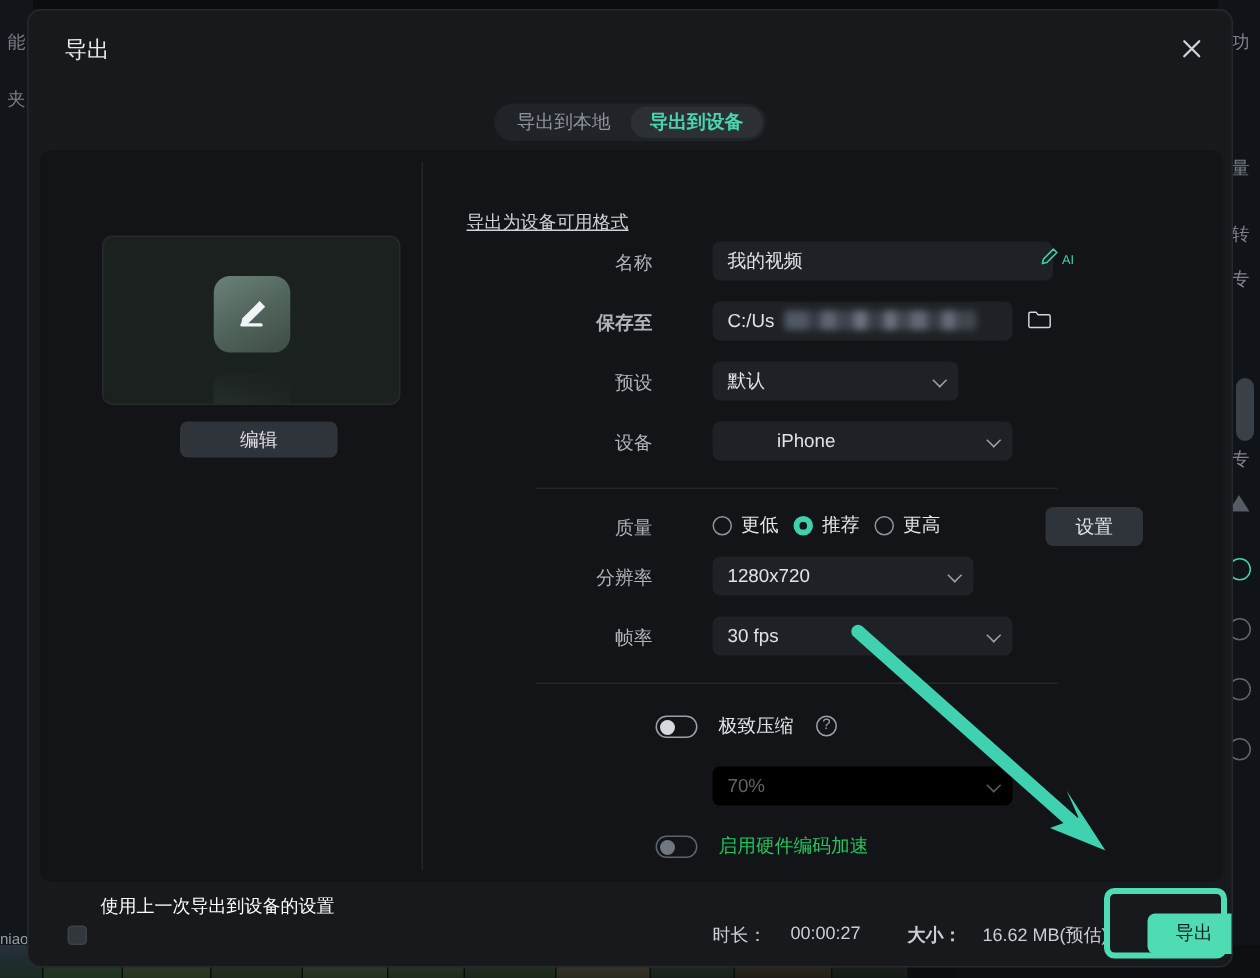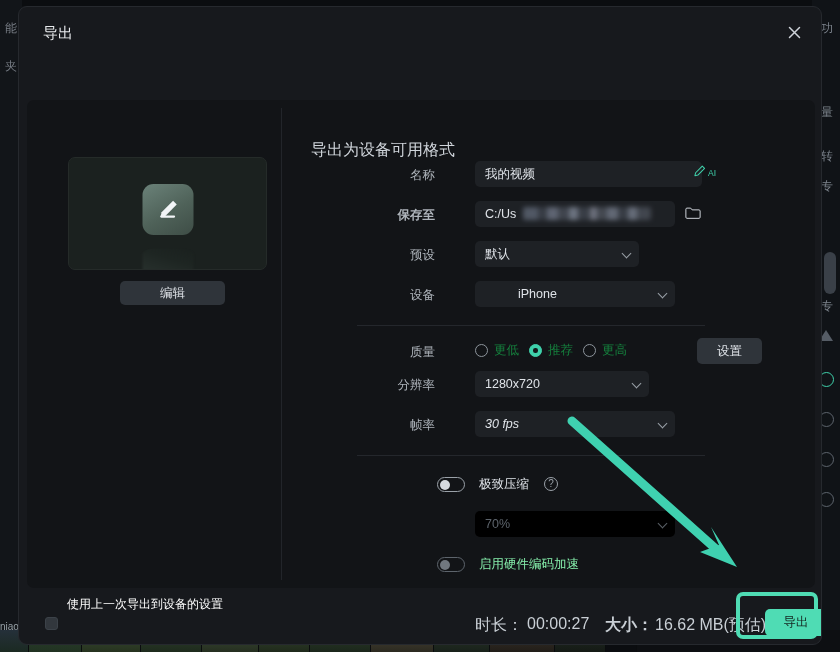--- a/index.html
+++ b/index.html
@@ -133,21 +133,21 @@
     width: 105px; height: 24px;
     background: #2f343a; border-radius: 5px;
     color: #dfe3e8; font-size: 12.5px;
     display: flex; align-items: center; justify-content: center;
     cursor: pointer;
   }
 
   
   .section-title {
     position: absolute; left: 284px; top: 40px;
-    font-size: 16px; color: #cfd4da;
+    font-size: 12px; color: #cfd4da; text-decoration: underline;
   }
   .row-label {
     position: absolute; width: 70px; text-align: right;
     font-size: 12.5px; color: #aeb4bb;
   }
   .field {
     position: absolute;
     height: 26px; background: #1e2125; border-radius: 5px;
     display: flex; align-items: center;
     padding: 0 10px;
@@ -203,56 +203,56 @@
   .radio { display: flex; align-items: center; gap: 6px; cursor: pointer; }
   .radio .dot {
     width: 13px; height: 13px; border-radius: 50%;
     border: 1.4px solid #8d949c; box-sizing: border-box;
     display: flex; align-items: center; justify-content: center;
   }
   .radio.selected .dot { border-color: #3fd1ab; background: #3fd1ab; }
   .radio.selected .dot::after {
     content: ''; width: 4.5px; height: 4.5px; border-radius: 50%; background: #15181b;
   }
-  .radio span { font-size: 12.5px; color: #15803d; }
+  .radio span { font-size: 12.5px; color: #e5e5e5; }
 
   
   .toggle {
     position: absolute; width: 28px; height: 15px;
     border-radius: 8px; border: 1.4px solid #9aa1a8;
     background: transparent; cursor: pointer;
   }
   .toggle::after {
     content: ''; position: absolute; left: 2px; top: 1.6px;
     width: 10px; height: 10px; border-radius: 50%; background: #d6dadf;
   }
   .toggle.dim { border-color: #5d646c; }
   .toggle.dim::after { background: #70777f; }
   .toggle-label { position: absolute; font-size: 12.5px; color: #dfe3e8; }
-  .toggle-label.dim { color: #86efac; }
+  .toggle-label.dim { color: #22c55e; }
   .help-icon {
     position: absolute; width: 14px; height: 14px;
     border: 1.3px solid #9aa1a8; border-radius: 50%;
     color: #9aa1a8; font-size: 10px; line-height: 12px; text-align: center;
     cursor: pointer;
   }
 
   
   .footer-check {
     position: absolute; left: 26px; top: 610px;
     width: 13px; height: 13px; border-radius: 3px;
     background: #32373d; border: 1px solid #3c4249; cursor: pointer;
   }
   .footer-check-label {
     position: absolute; left: 48px; top: 589px;
     font-size: 12px; color: #ffffff;
   }
   .footer-meta {
     position: absolute; top: 608px;
-    font-size: 16px; color: #c9cfd5;
+    font-size: 12px; color: #c9cfd5;
   }
   .export-btn {
     position: absolute; left: 746px; top: 602px;
     width: 62px; height: 27px;
     background: #4fdcb4; border-radius: 5px;
     color: #14241f; font-size: 12.5px;
     display: flex; align-items: center; justify-content: center;
     cursor: pointer;
   }
   .export-highlight {
@@ -311,20 +311,24 @@
 <div id="modal">
 
   <div class="modal-title">导出</div>
 
   <div class="close-btn">
     <svg width="13" height="13" viewBox="0 0 13 13" aria-hidden="true">
       <path d="M1.5 1.5 L11.5 11.5 M11.5 1.5 L1.5 11.5" stroke="#cfd4da" stroke-width="1.5" stroke-linecap="round"></path>
     </svg>
   </div>
 
+  <div class="tabbar">
+    <div class="tab">导出到本地</div>
+    <div class="tab active">导出到设备</div>
+  </div>
 
   <div class="content-card">
     <div class="v-divider"></div>
 
     <div class="preview-box">
       <div class="preview-icon-wrap">
         <svg width="27" height="27" viewBox="0 0 24 24" aria-hidden="true">
           <path d="M16.5 4.2 L19.8 7.5 L9.6 17.7 L5.3 18.7 L6.3 14.4 Z" fill="#f2f5f7"></path>
           <path d="M6.0 18.3 L17.4 18.3" stroke="#f2f5f7" stroke-width="1.9" stroke-linecap="round"></path>
         </svg>
@@ -386,21 +390,21 @@
       </label>
     </div>
 
     <div class="row-label" style="left:338px; top:277px;">分辨率</div>
     <div class="field select" style="left:448px; top:271px; width:174px;">
       <span>1280x720</span>
       <i class="chev"></i>
     </div>
 
     <div class="row-label" style="left:338px; top:317px;">帧率</div>
-    <div class="field select" style="left:448px; top:311px; width:200px;font-style:italic;">
+    <div class="field select" style="left:448px; top:311px; width:200px;">
       <span>30 fps</span>
       <i class="chev"></i>
     </div>
 
     <div class="h-divider" style="top:355px;"></div>
 
     <div class="toggle" style="left:410px; top:377px;"></div>
     <div class="toggle-label" style="left:452px; top:376px;">极致压缩</div>
     <div class="help-icon" style="left:517px; top:377px;">?</div>
     <div class="field select disabled" style="left:448px; top:411px; width:200px;">

